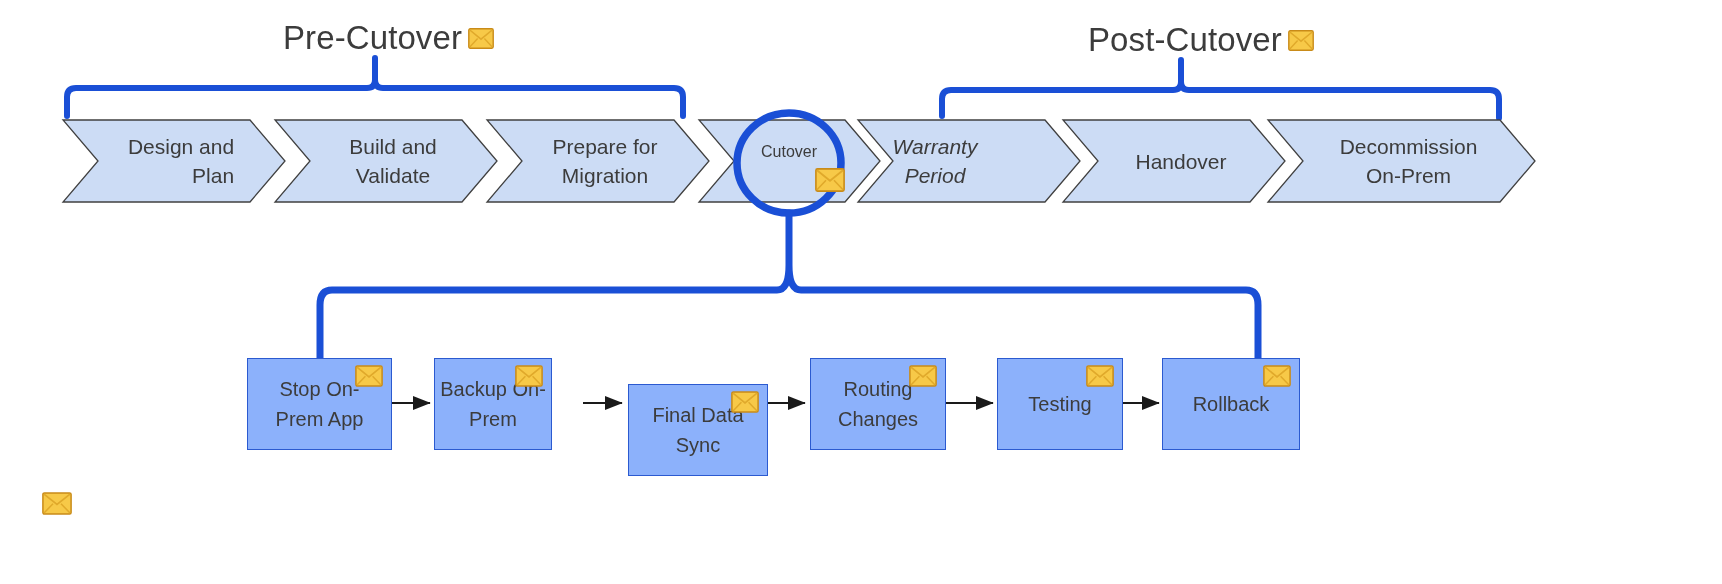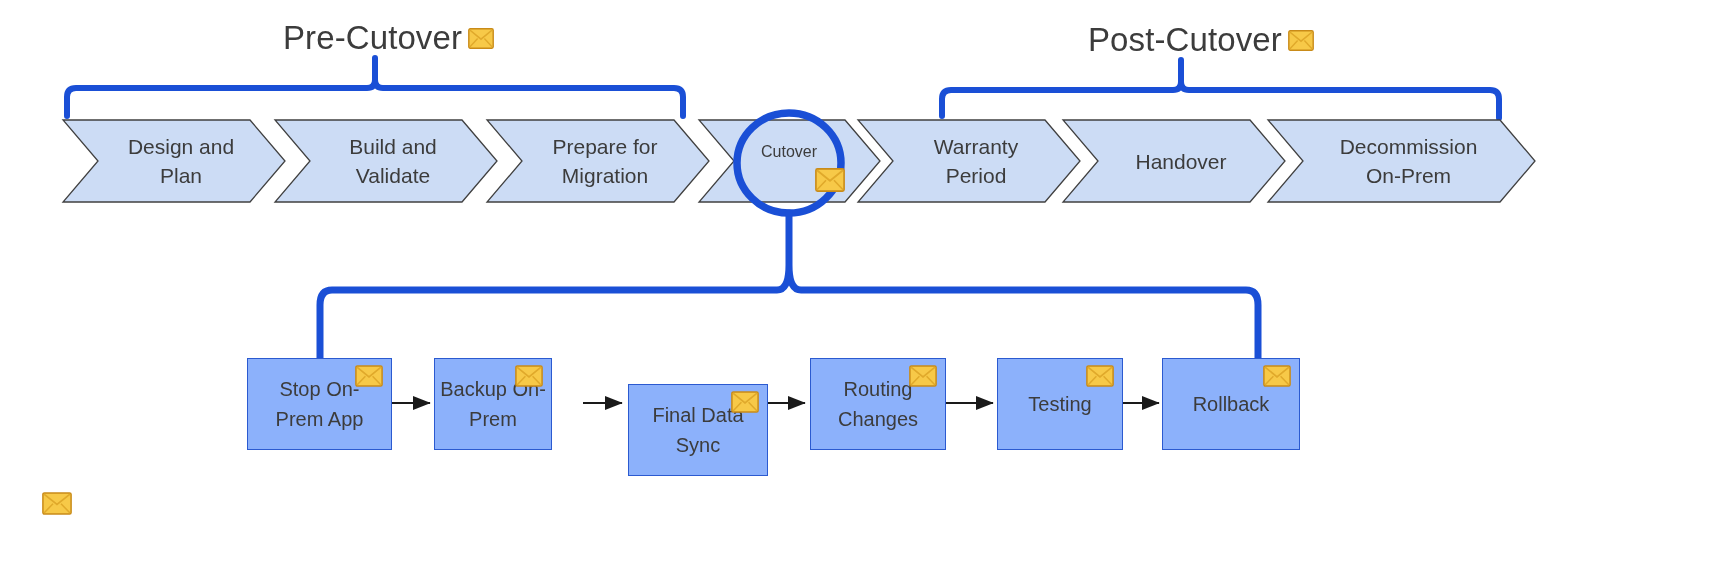--- a/index.html
+++ b/index.html
@@ -125,42 +125,42 @@
     <span>Post-Cutover</span>
     <span class="env">
       <svg width="26" height="21" viewBox="0 0 26 21">
         <rect x="0.8" y="0.8" width="24.4" height="19.4" rx="1.4" fill="#f7c948" stroke="#c98b18" stroke-width="1.4"></rect>
         <path d="M1.8 2 L13 11.2 L24.2 2" fill="none" stroke="#e0a92b" stroke-width="1.6"></path>
         <path d="M1.8 19 L9.6 10.6 M24.2 19 L16.4 10.6" fill="none" stroke="#e0a92b" stroke-width="1.4"></path>
       </svg>
     </span>
   </div>
 
-  <div class="chev" style="left:63px;top:120px;width:222px;height:82px;">
+  <div class="chev" style="left:63px;top:120px;width:222px;height:82px;text-align:right;">
     <span class="lbl">
       <span>Design and</span><br>
       <span>Plan</span>
     </span>
   </div>
 
   <div class="chev" style="left:275px;top:120px;width:222px;height:82px;">
     <span class="lbl">
       <span>Build and</span><br>
       <span>Validate</span>
     </span>
   </div>
 
   <div class="chev" style="left:487px;top:120px;width:222px;height:82px;">
     <span class="lbl">
       <span>Prepare for</span><br>
       <span>Migration</span>
     </span>
   </div>
 
-  <div class="chev" style="left:858px;top:120px;width:222px;height:82px;">
+  <div class="chev" style="left:817px;top:120px;width:222px;height:82px;font-style:italic;">
     <span class="lbl">
       <span>Warranty</span><br>
       <span>Period</span>
     </span>
   </div>
 
   <div class="chev" style="left:1063px;top:120px;width:222px;height:82px;">
     <span class="lbl">
       <span>Handover</span>
     </span>

